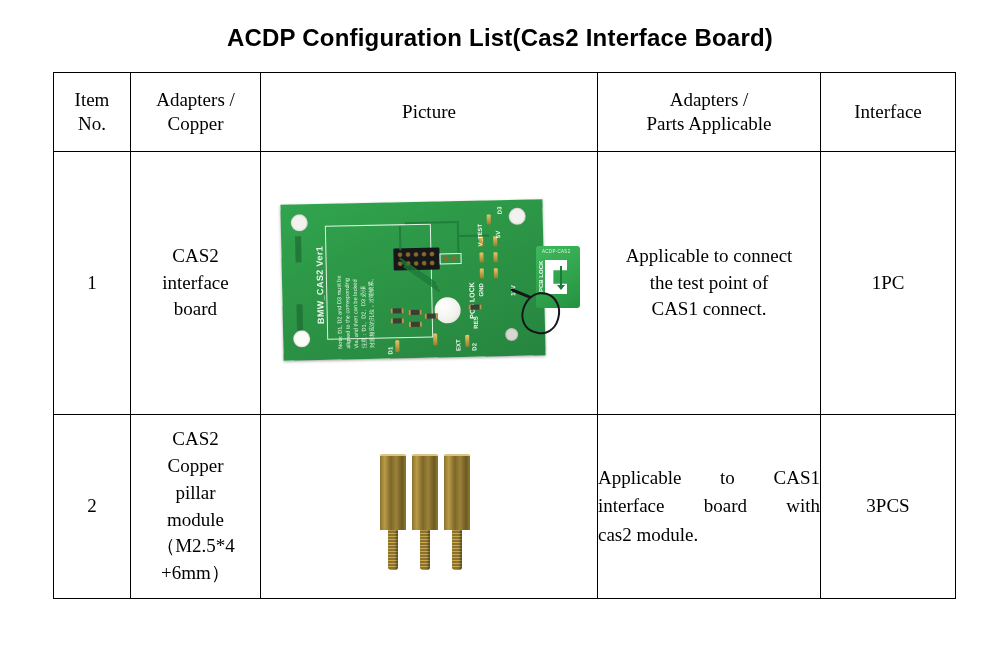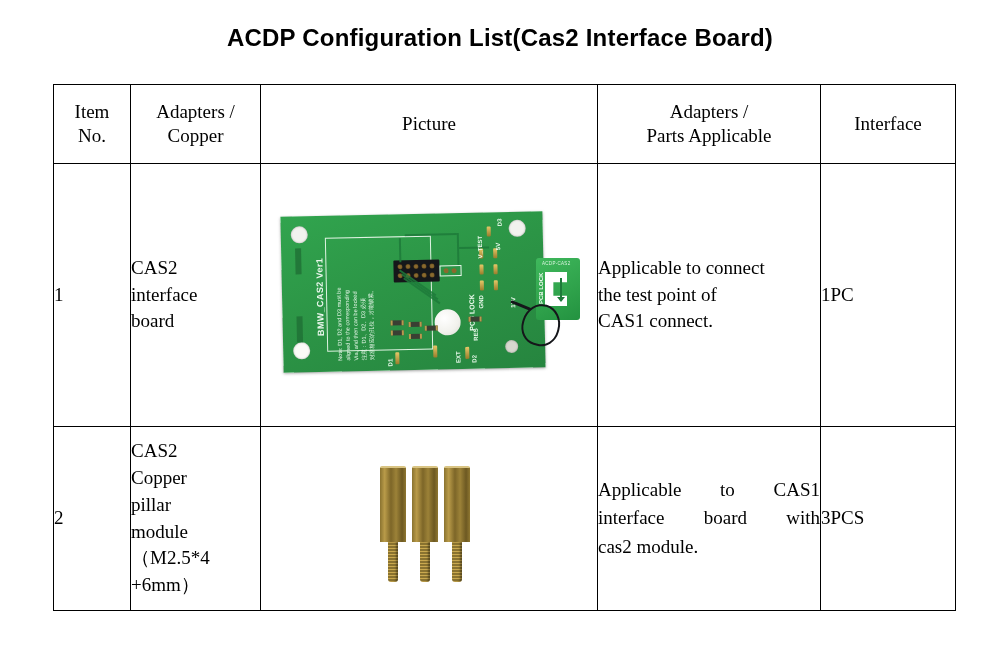--- a/index.html
+++ b/index.html
@@ -27,21 +27,21 @@
     font-weight: bold;
     font-size: 24px;
     letter-spacing: 0.2px;
     color: #000;
   }
 
   
   #config-table {
     position: absolute;
     left: 53px;
-    top: 84px;
+    top: 72px;
     width: 902px;
     border-collapse: collapse;
     table-layout: fixed;
   }
   #config-table td, #config-table th {
     border: 1px solid #000;
     padding: 0;
     vertical-align: middle;
     font-weight: normal;
   }
@@ -51,21 +51,21 @@
   .col-func   { width: 223px; }
   .col-qty    { width: 135px; }
 
   .hdr-cell {
     height: 78px;
     text-align: center;
     font-size: 19px;
     line-height: 1.28;
   }
   .cell-center {
-    text-align: left;
+    text-align: center;
     font-size: 19px;
     line-height: 1.42;
   }
   .cell-justify {
     text-align: justify;
     text-align-last: justify;
     font-size: 19px;
     line-height: 1.5;
     padding: 0 14px;
   }

